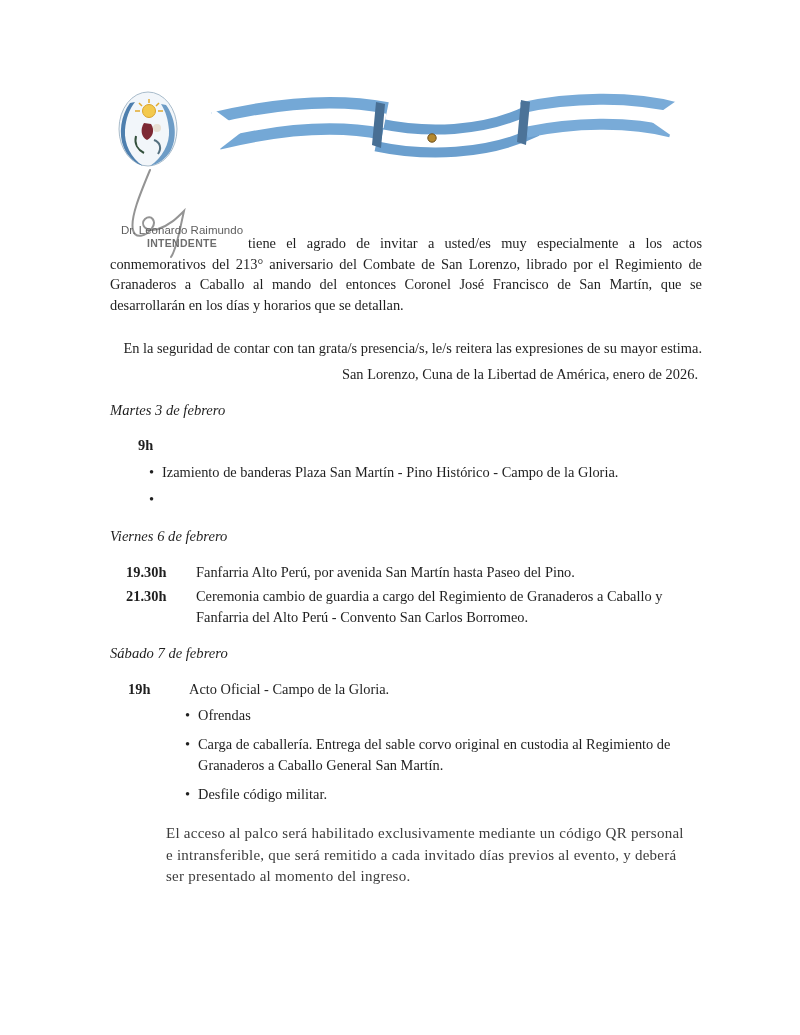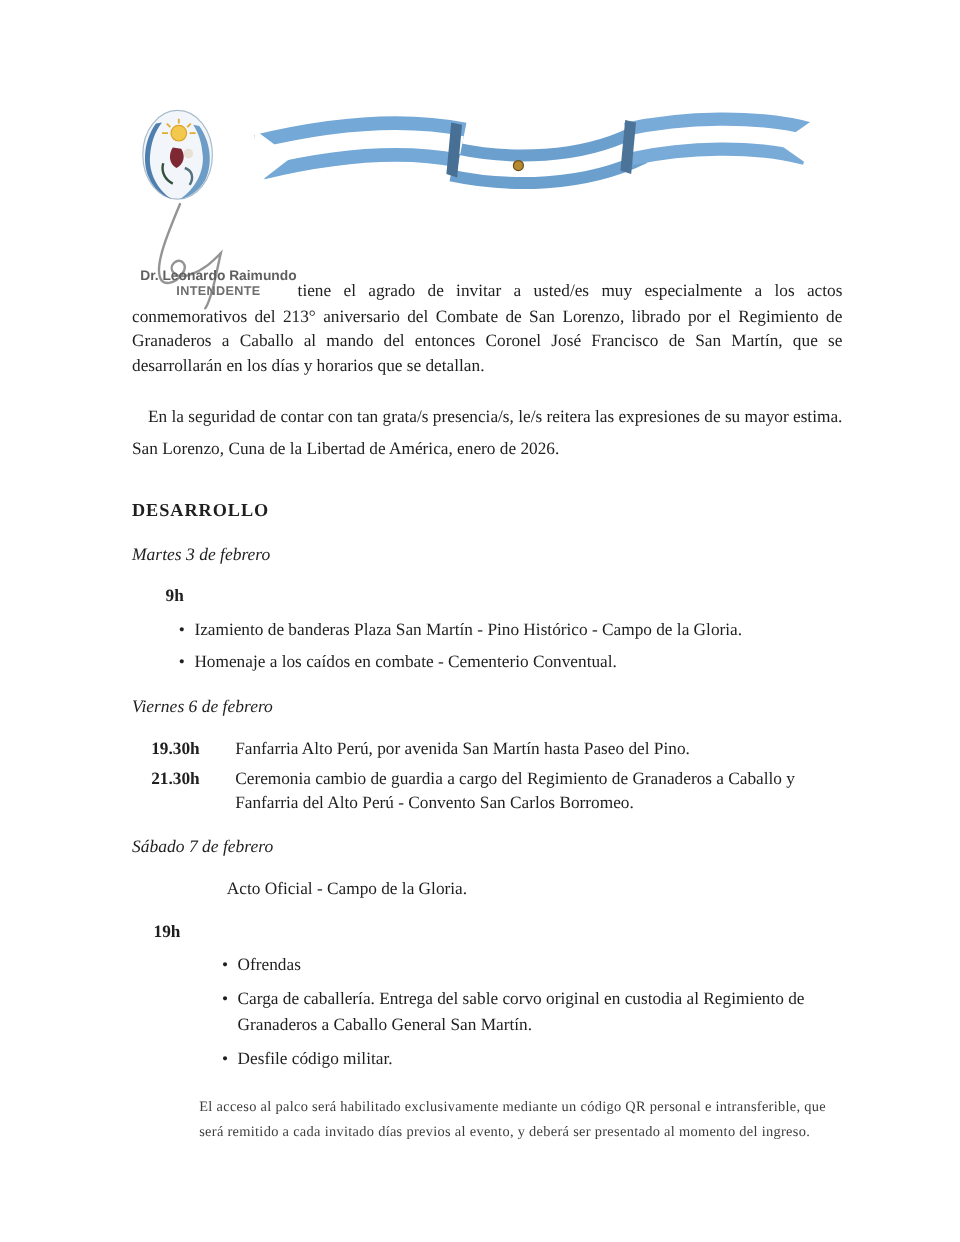--- a/index.html
+++ b/index.html
@@ -5,43 +5,43 @@
   html,body{margin:0;padding:0;background:#ffffff;}
   .page{
     position:relative;width:800px;height:1035px;background:#ffffff;overflow:hidden;
     font-family:"Liberation Serif",serif;color:#1f1f1f;
   }
   
   .emblem{position:absolute;left:116px;top:90px;width:64px;height:78px;}
   .ribbon{position:absolute;left:210px;top:88px;width:470px;height:85px;}
   .signature-svg{position:absolute;left:118px;top:166px;width:92px;height:92px;}
   .signer{position:absolute;left:112px;top:224px;width:140px;font-family:"Liberation Sans",sans-serif;}
-  .signer-name{font-size:11.5px;font-weight:bold;color:#5f5f5f;text-align:center;white-space:nowrap;}
+  .signer-name{font-size:11.5px;font-weight:normal;color:#5f5f5f;text-align:center;white-space:nowrap;}
   .signer-title{font-size:10.5px;font-weight:bold;color:#6e6e6e;text-align:center;letter-spacing:.3px;margin-top:1px;}
   
   .content{position:absolute;left:110px;top:233px;width:592px;font-size:14.4px;line-height:20.5px;}
   .intro{margin:0;text-indent:138px;text-align:justify;}
   .courtesy{margin:23px 0 0;text-align:right;}
-  .dateline{margin:5px 4px 0 0;}
+  .dateline{margin:5px 4px 0 0;text-align:right;}
   .heading{margin:32px 0 0;font-size:15.2px;font-weight:bold;letter-spacing:.8px;}
   .day{margin:16px 0 0;font-style:italic;font-size:14.6px;}
   .time-simple{margin:14px 0 0 28px;font-weight:bold;}
   .blist{margin:7px 0 0 39px;}
   .blist .bitem{display:flex;margin:0 0 6px;line-height:21px;}
   .blist .bullet{flex:none;width:6px;margin-right:7px;}
   .blist.l2{margin:6px 0 0 75px;}
   .blist.l2 .bitem{margin:0 0 8px;}
   .blist.l2 .btext{max-width:500px;}
   .srow{display:flex;margin:4px 0 0 16px;gap:24px;}
   .srow.first{margin-top:15px;}
   .stime{flex:none;width:46px;font-weight:bold;}
   .srow.narrow{margin-left:18px;}
-  .srow.narrow .stime{width:37px;margin-top:36px;}
+  .srow.narrow .stime{width:37px;}
   .stext{max-width:485px;}
-  .notice{margin:18px 0 0 56px;width:528px;font-size:12px;line-height:21.5px;color:#3d3d3d;letter-spacing:.25px;}
+  .notice{margin:18px 0 0 56px;width:528px;font-size:15px;line-height:21.5px;color:#3d3d3d;letter-spacing:.25px;}
 </style>
 </head>
 <body>
 
 <div class="page">
 
   <svg class="emblem" viewBox="0 0 64 78" aria-hidden="true">
     <ellipse cx="32" cy="39" rx="29" ry="37" fill="#f2f6fa" stroke="#a9bccb" stroke-width="1"></ellipse>
     <path d="M 14,13 C 5,25 2,44 8,58 C 12,67 19,73 27,76 C 15,68 8,54 9,40 C 10,28 13,20 19,12 Z" fill="#4e7fae"></path>
     <path d="M 50,15 C 59,27 62,46 55,60 C 50,69 42,74 34,76 C 46,68 54,54 53,40 C 52,29 50,22 45,14 Z" fill="#6d9cc6"></path>
@@ -83,32 +83,30 @@
   </div>
 
   <div class="content">
 
     <p class="intro">tiene el agrado de invitar a usted/es muy especialmente a los actos conmemorativos del 213° aniversario del Combate de San Lorenzo, librado por el Regimiento de Granaderos a Caballo al mando del entonces Coronel José Francisco de San Martín, que se desarrollarán en los días y horarios que se detallan.</p>
 
     <p class="courtesy">En la seguridad de contar con tan grata/s presencia/s, le/s reitera las expresiones de su mayor estima.</p>
 
     <p class="dateline">San Lorenzo, Cuna de la Libertad de América, enero de 2026.</p>
 
-    <h2 class="heading">DESARROLLO</h2>
 
     <p class="day">Martes 3 de febrero</p>
     <p class="time-simple">9h</p>
     <div class="blist l1">
       <div class="bitem">
         <span class="bullet">•</span>
         <span class="btext">Izamiento de banderas Plaza San Martín - Pino Histórico - Campo de la Gloria.</span>
       </div>
       <div class="bitem">
         <span class="bullet">•</span>
-        <span class="btext">Homenaje a los caídos en combate - Cementerio Conventual.</span>
       </div>
     </div>
 
     <p class="day">Viernes 6 de febrero</p>
     <div class="srow first">
       <span class="stime">19.30h</span>
       <span class="stext">Fanfarria Alto Perú, por avenida San Martín hasta Paseo del Pino.</span>
     </div>
     <div class="srow">
       <span class="stime">21.30h</span>

